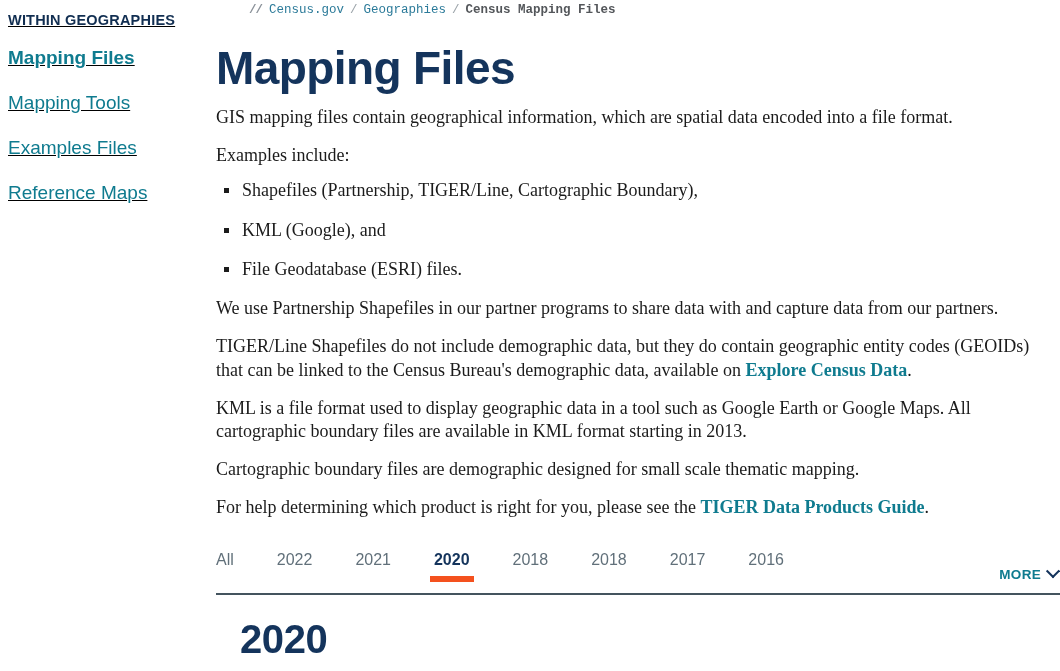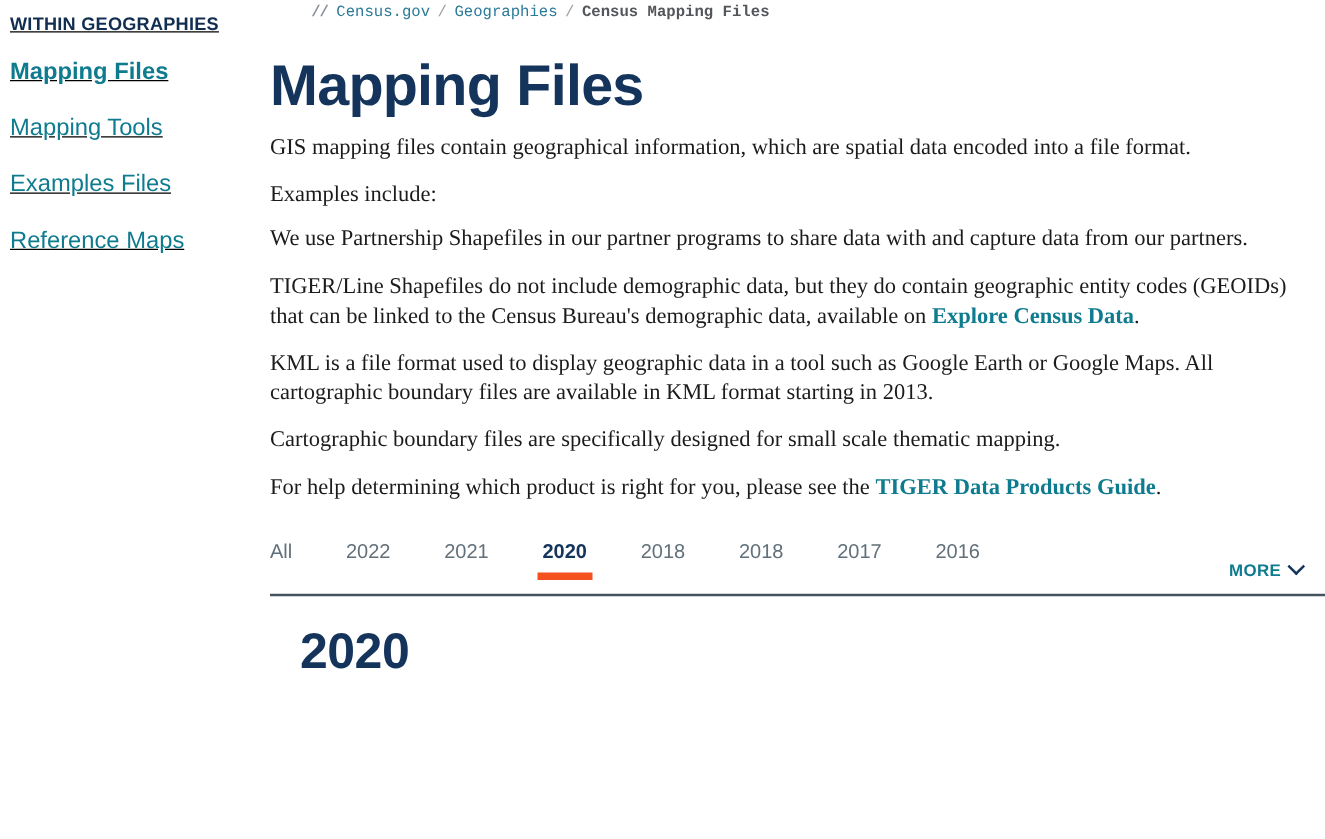--- a/index.html
+++ b/index.html
@@ -177,21 +177,21 @@
     content: "";
     position: absolute;
     left: -4px;
     right: -4px;
     bottom: -2px;
     height: 6px;
     background: #f4511e;
   }
   .more-btn {
     position: absolute;
-    right: 18px;
+    right: 2px;
     bottom: 11px;
     display: flex;
     align-items: center;
     gap: 7px;
     cursor: pointer;
     text-align: right;
   }
   .more-label {
     font-family: "Liberation Sans", sans-serif;
     font-size: 13.5px;
@@ -243,28 +243,33 @@
     </div>
 
     <h1 class="page-title">Mapping Files</h1>
 
     <div class="body-copy">
 
       <p>GIS mapping files contain geographical information, which are spatial data encoded into a file format.</p>
 
       <p class="tight">Examples include:</p>
 
+      <ul>
+        <li>Shapefiles (Partnership, TIGER/Line, Cartographic Boundary),</li>
+        <li>KML (Google), and</li>
+        <li>File Geodatabase (ESRI) files.</li>
+      </ul>
 
       <p>We use Partnership Shapefiles in our partner programs to share data with and capture data from our partners.</p>
 
       <p><span>TIGER/Line Shapefiles do not include demographic data, but they do contain geographic entity codes (GEOIDs) that can be linked to the Census Bureau's demographic data, available on </span><a class="inline-link" href="#">Explore Census Data</a><span>.</span></p>
 
       <p>KML is a file format used to display geographic data in a tool such as Google Earth or Google Maps. All cartographic boundary files are available in KML format starting in 2013.</p>
 
-      <p>Cartographic boundary files are specifically designed for small scale thematic mapping.</p>
+      <p>Cartographic boundary files are demographic designed for small scale thematic mapping.</p>
 
       <p><span>For help determining which product is right for you, please see the </span><a class="inline-link" href="#">TIGER Data Products Guide</a><span>.</span></p>
     </div>
 
     <div class="tabs-wrap">
       <div class="tabs">
         <a class="tab" href="#">All</a>
         <a class="tab" href="#">2022</a>
         <a class="tab" href="#">2021</a>
         <a class="tab active" href="#">2020</a>

